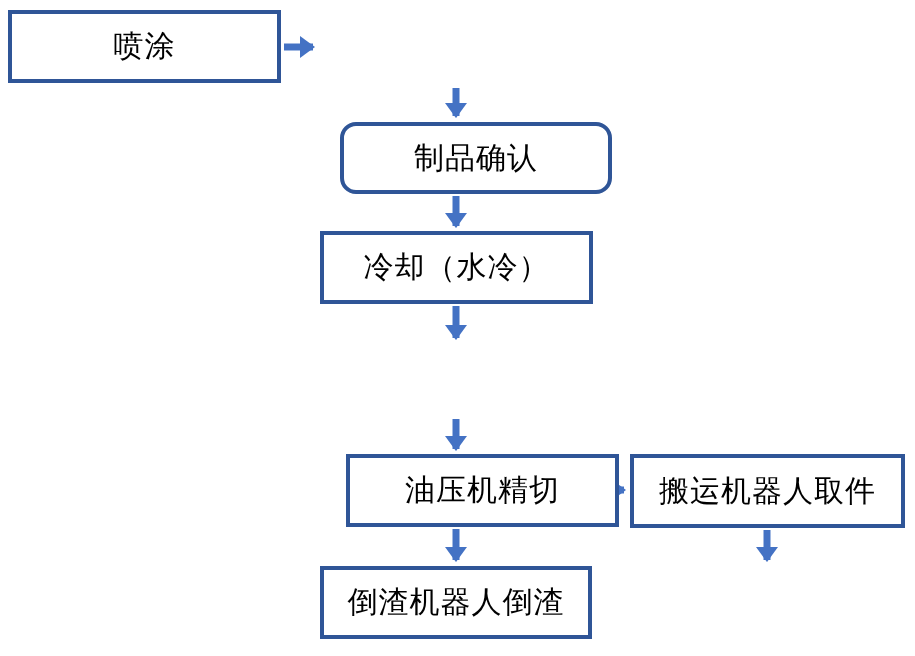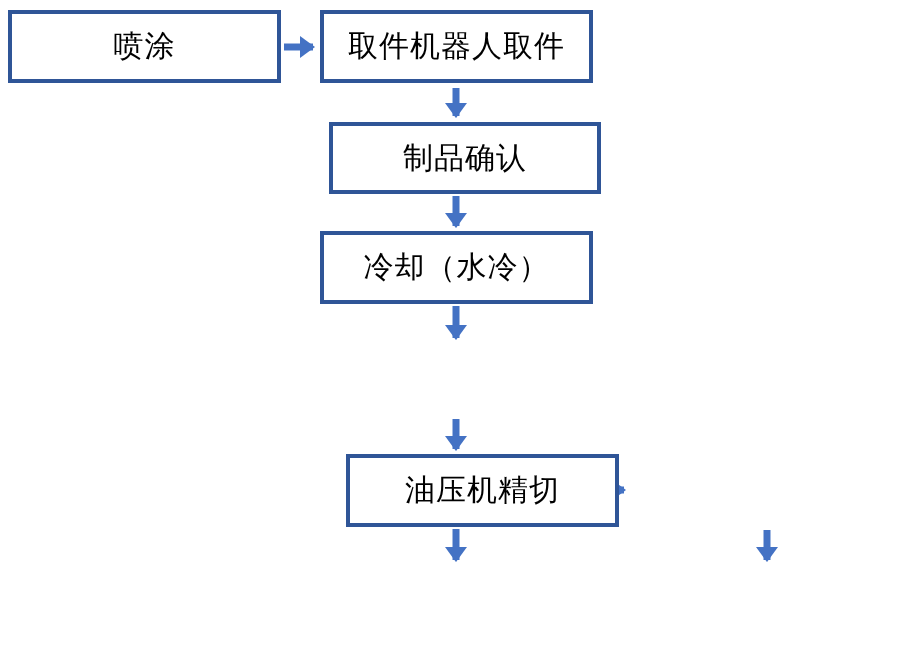--- a/index.html
+++ b/index.html
@@ -29,21 +29,21 @@
     align-items: center;
     justify-content: center;
     color: var(--text-color);
     font-size: 30px;
     letter-spacing: 1px;
     white-space: nowrap;
   }
   
   .n-spray            { left: 8px;   top: 10px;  width: 273px; height: 73px; }
   .n-pickup-robot     { left: 320px; top: 10px;  width: 273px; height: 73px; }
-  .n-product-confirm  { left: 329px; top: 122px; width: 272px; height: 72px; }
+  .n-product-confirm  { left: 340px; top: 122px; width: 272px; height: 72px; border-radius: 16px; }
   .n-cooling          { left: 320px; top: 231px; width: 273px; height: 73px; }
   .n-shear-slag-bag   { left: 320px; top: 343px; width: 272px; height: 74px; }
   .n-hydraulic-cut    { left: 320px; top: 454px; width: 273px; height: 73px; margin-left: 26px; }
   .n-transfer-robot   { left: 630px; top: 454px; width: 275px; height: 74px; }
   .n-slag-dump-robot  { left: 320px; top: 566px; width: 272px; height: 73px; }
   .n-laser-mark-scan  { left: 630px; top: 566px; width: 275px; height: 74px; }
 
   .edge-layer {
     position: absolute;
     left: 0; top: 0;
@@ -74,18 +74,19 @@
     <line class="arrow-line" x1="456" y1="88" x2="456" y2="116" marker-end="url(#arrowhead)"></line>
     <line class="arrow-line" x1="456" y1="196" x2="456" y2="226" marker-end="url(#arrowhead)"></line>
     <line class="arrow-line" x1="456" y1="306" x2="456" y2="338" marker-end="url(#arrowhead)"></line>
     <line class="arrow-line" x1="456" y1="419" x2="456" y2="449" marker-end="url(#arrowhead)"></line>
     <line class="arrow-line" x1="596" y1="490" x2="624" y2="490" marker-end="url(#arrowhead)"></line>
     <line class="arrow-line" x1="456" y1="529" x2="456" y2="560" marker-end="url(#arrowhead)"></line>
     <line class="arrow-line" x1="767" y1="530" x2="767" y2="560" marker-end="url(#arrowhead)"></line>
   </svg>
 
   <div class="flow-node n-spray">喷涂</div>
-  <div class="flow-node n-pickup-robot">取件机器人取件</div>
   <div class="flow-node n-product-confirm">制品确认</div>
   <div class="flow-node n-cooling">冷却（水冷）</div>
   <div class="flow-node n-hydraulic-cut">油压机精切</div>
+  <div class="flow-node n-transfer-robot">搬运机器人取件</div>
+  <div class="flow-node n-slag-dump-robot">倒渣机器人倒渣</div>
 
 </div>
 
 </body></html>

